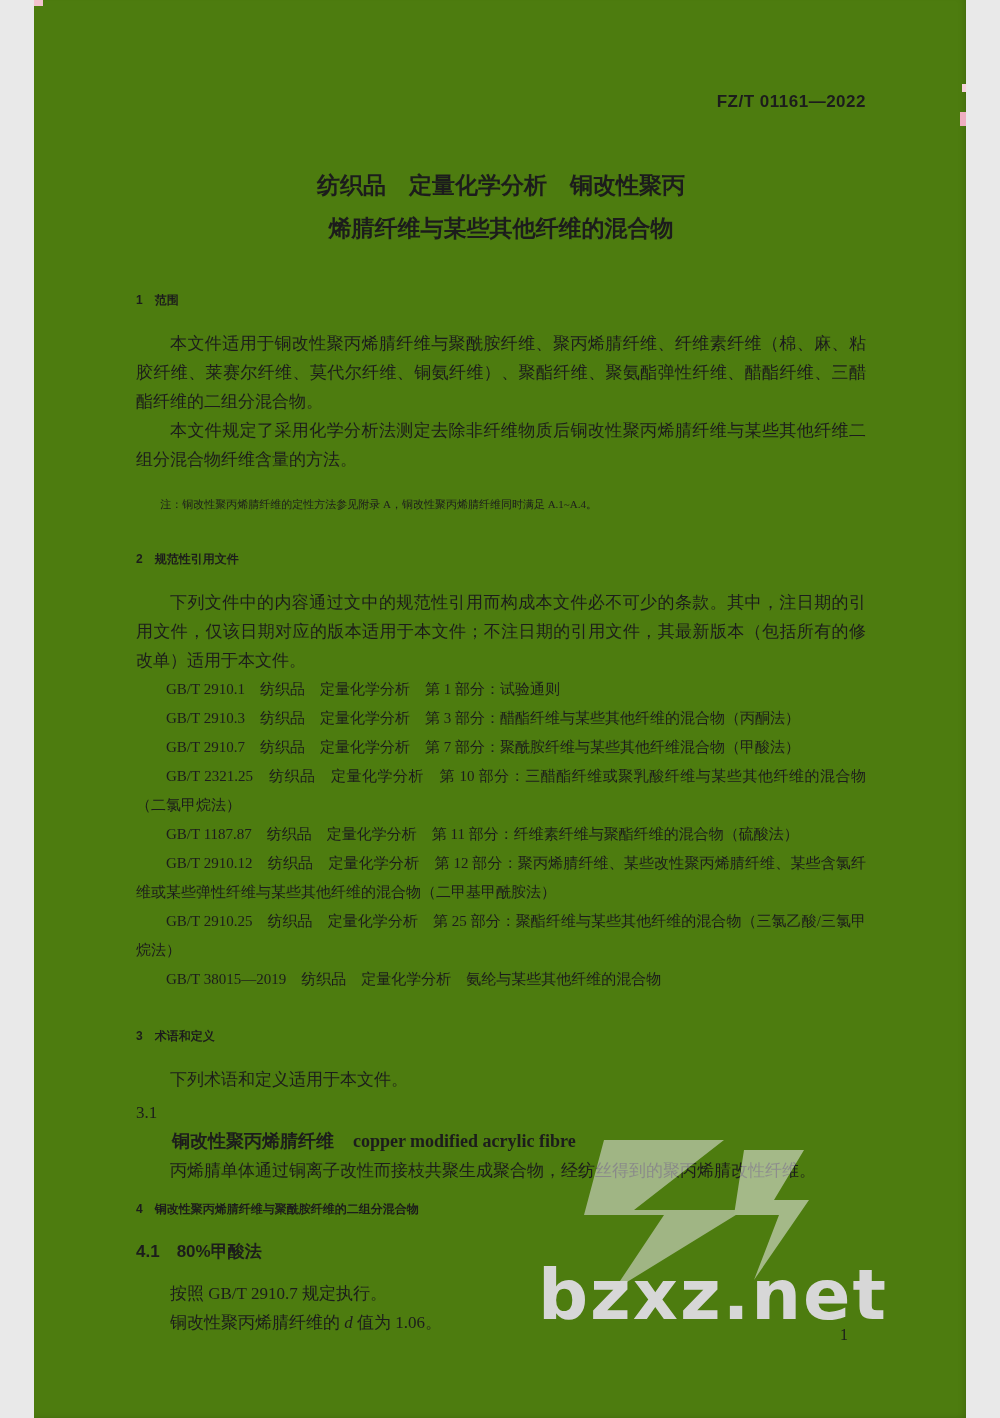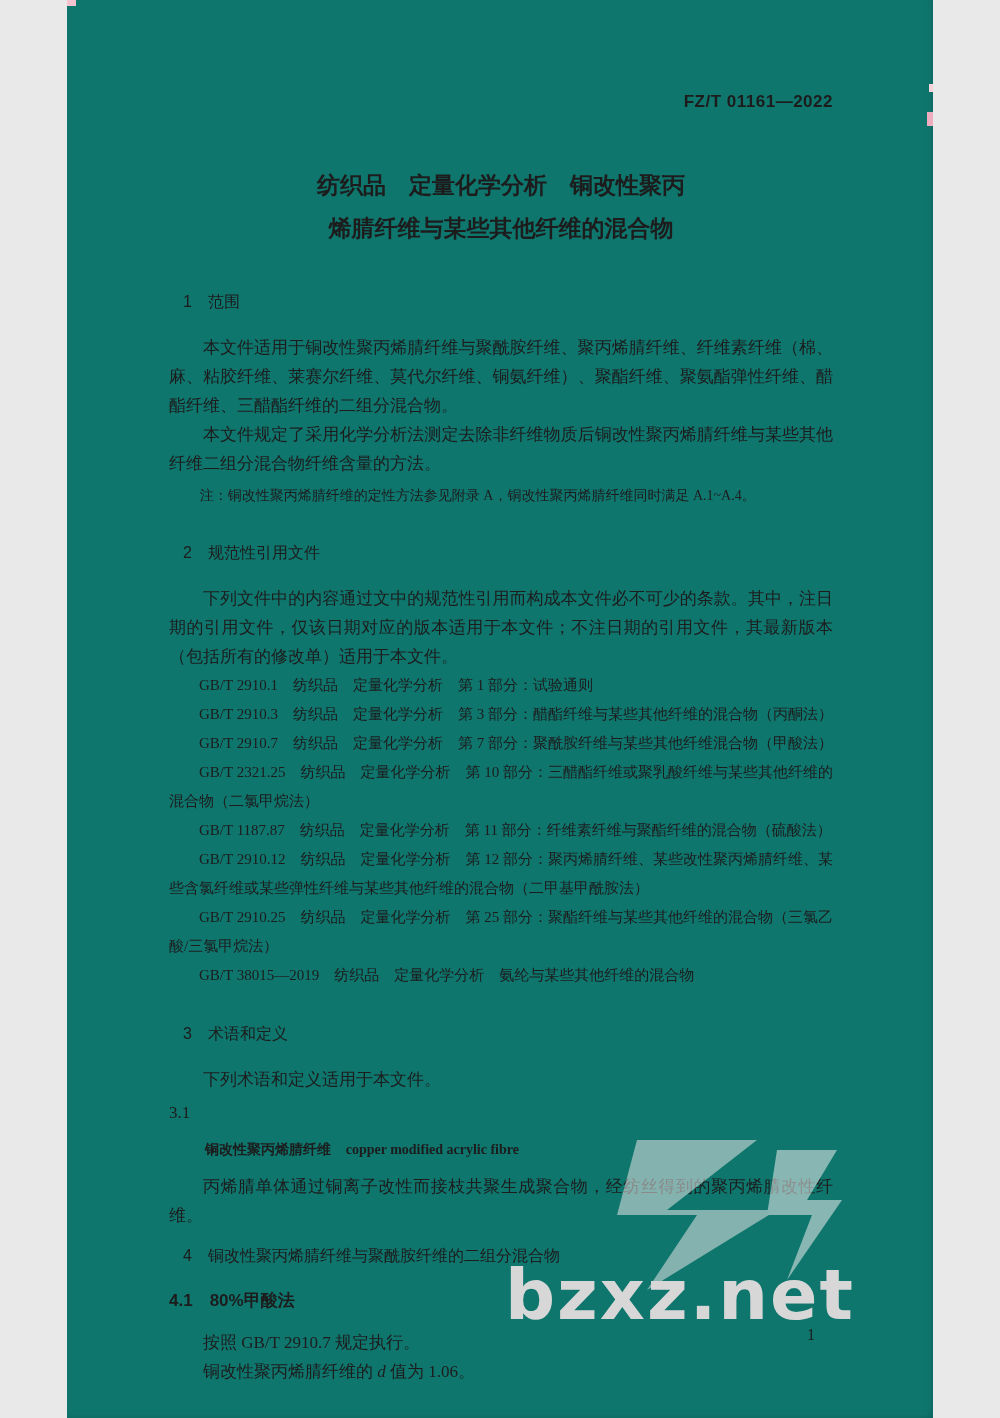--- a/index.html
+++ b/index.html
@@ -1,22 +1,22 @@
 <!DOCTYPE html>
 <html><head>
 <meta charset="utf-8">
 <style>
   * { box-sizing: border-box; }
   html, body { margin: 0; padding: 0; background: #e9e9e9; }
   .page {
     position: relative;
-    width: 866px;
+    width: 932px;
     height: 1418px;
     margin: 0 auto;
-    background: #0f766e;
+    background: #4d7c0f;
     color: #1c1c1c;
     font-family: "Liberation Serif", "DejaVu Serif", serif;
     padding: 92px 100px 0 102px;
     overflow: hidden;
     box-shadow: inset -7px 0 9px -7px rgba(0,0,0,0.18), inset 0 -7px 9px -7px rgba(0,0,0,0.12);
   }
   .doc-number {
     text-align: right;
     font-family: "Liberation Sans", "DejaVu Sans", sans-serif;
     font-weight: bold;
@@ -27,60 +27,60 @@
   .doc-title {
     text-align: center;
     font-family: "Liberation Sans", "DejaVu Sans", sans-serif;
     font-weight: bold;
     font-size: 23px;
     line-height: 43px;
     margin-bottom: 42px;
   }
   .sec-heading {
     font-family: "Liberation Sans", "DejaVu Sans", sans-serif;
-    font-weight: normal;
-    font-size: 16px;
-    margin: 34px 0 20px 14px;
+    font-weight: bold;
+    font-size: 12px;
+    margin: 34px 0 20px 0;
   }
   .sub-heading {
     font-family: "Liberation Sans", "DejaVu Sans", sans-serif;
     font-weight: bold;
     font-size: 17px;
     margin: 22px 0 16px 0;
   }
   p.body-para {
     font-size: 17px;
     line-height: 29px;
     margin: 0;
     text-indent: 2em;
     text-align: justify;
   }
   p.note-para {
-    font-size: 14px;
+    font-size: 11px;
     line-height: 26px;
-    margin: 5px 0 0 0;
+    margin: 17px 0 0 0;
     text-indent: 2.2em;
     text-align: justify;
   }
   p.ref-item {
     font-size: 15px;
     line-height: 29px;
     margin: 0;
     text-indent: 2em;
     text-align: justify;
   }
   .clause-no {
     font-size: 17px;
     line-height: 29px;
     margin: 4px 0 0 0;
   }
   .term-line {
-    font-size: 14px;
+    font-size: 18px;
     line-height: 29px;
-    margin: 8px;
+    margin: 0;
     padding-left: 2em;
   }
   .term-cn {
     font-family: "Liberation Sans", "DejaVu Sans", sans-serif;
     font-weight: bold;
   }
   .term-en {
     font-family: "Liberation Serif", "DejaVu Serif", serif;
     font-weight: bold;
     padding-left: 0.8em;

